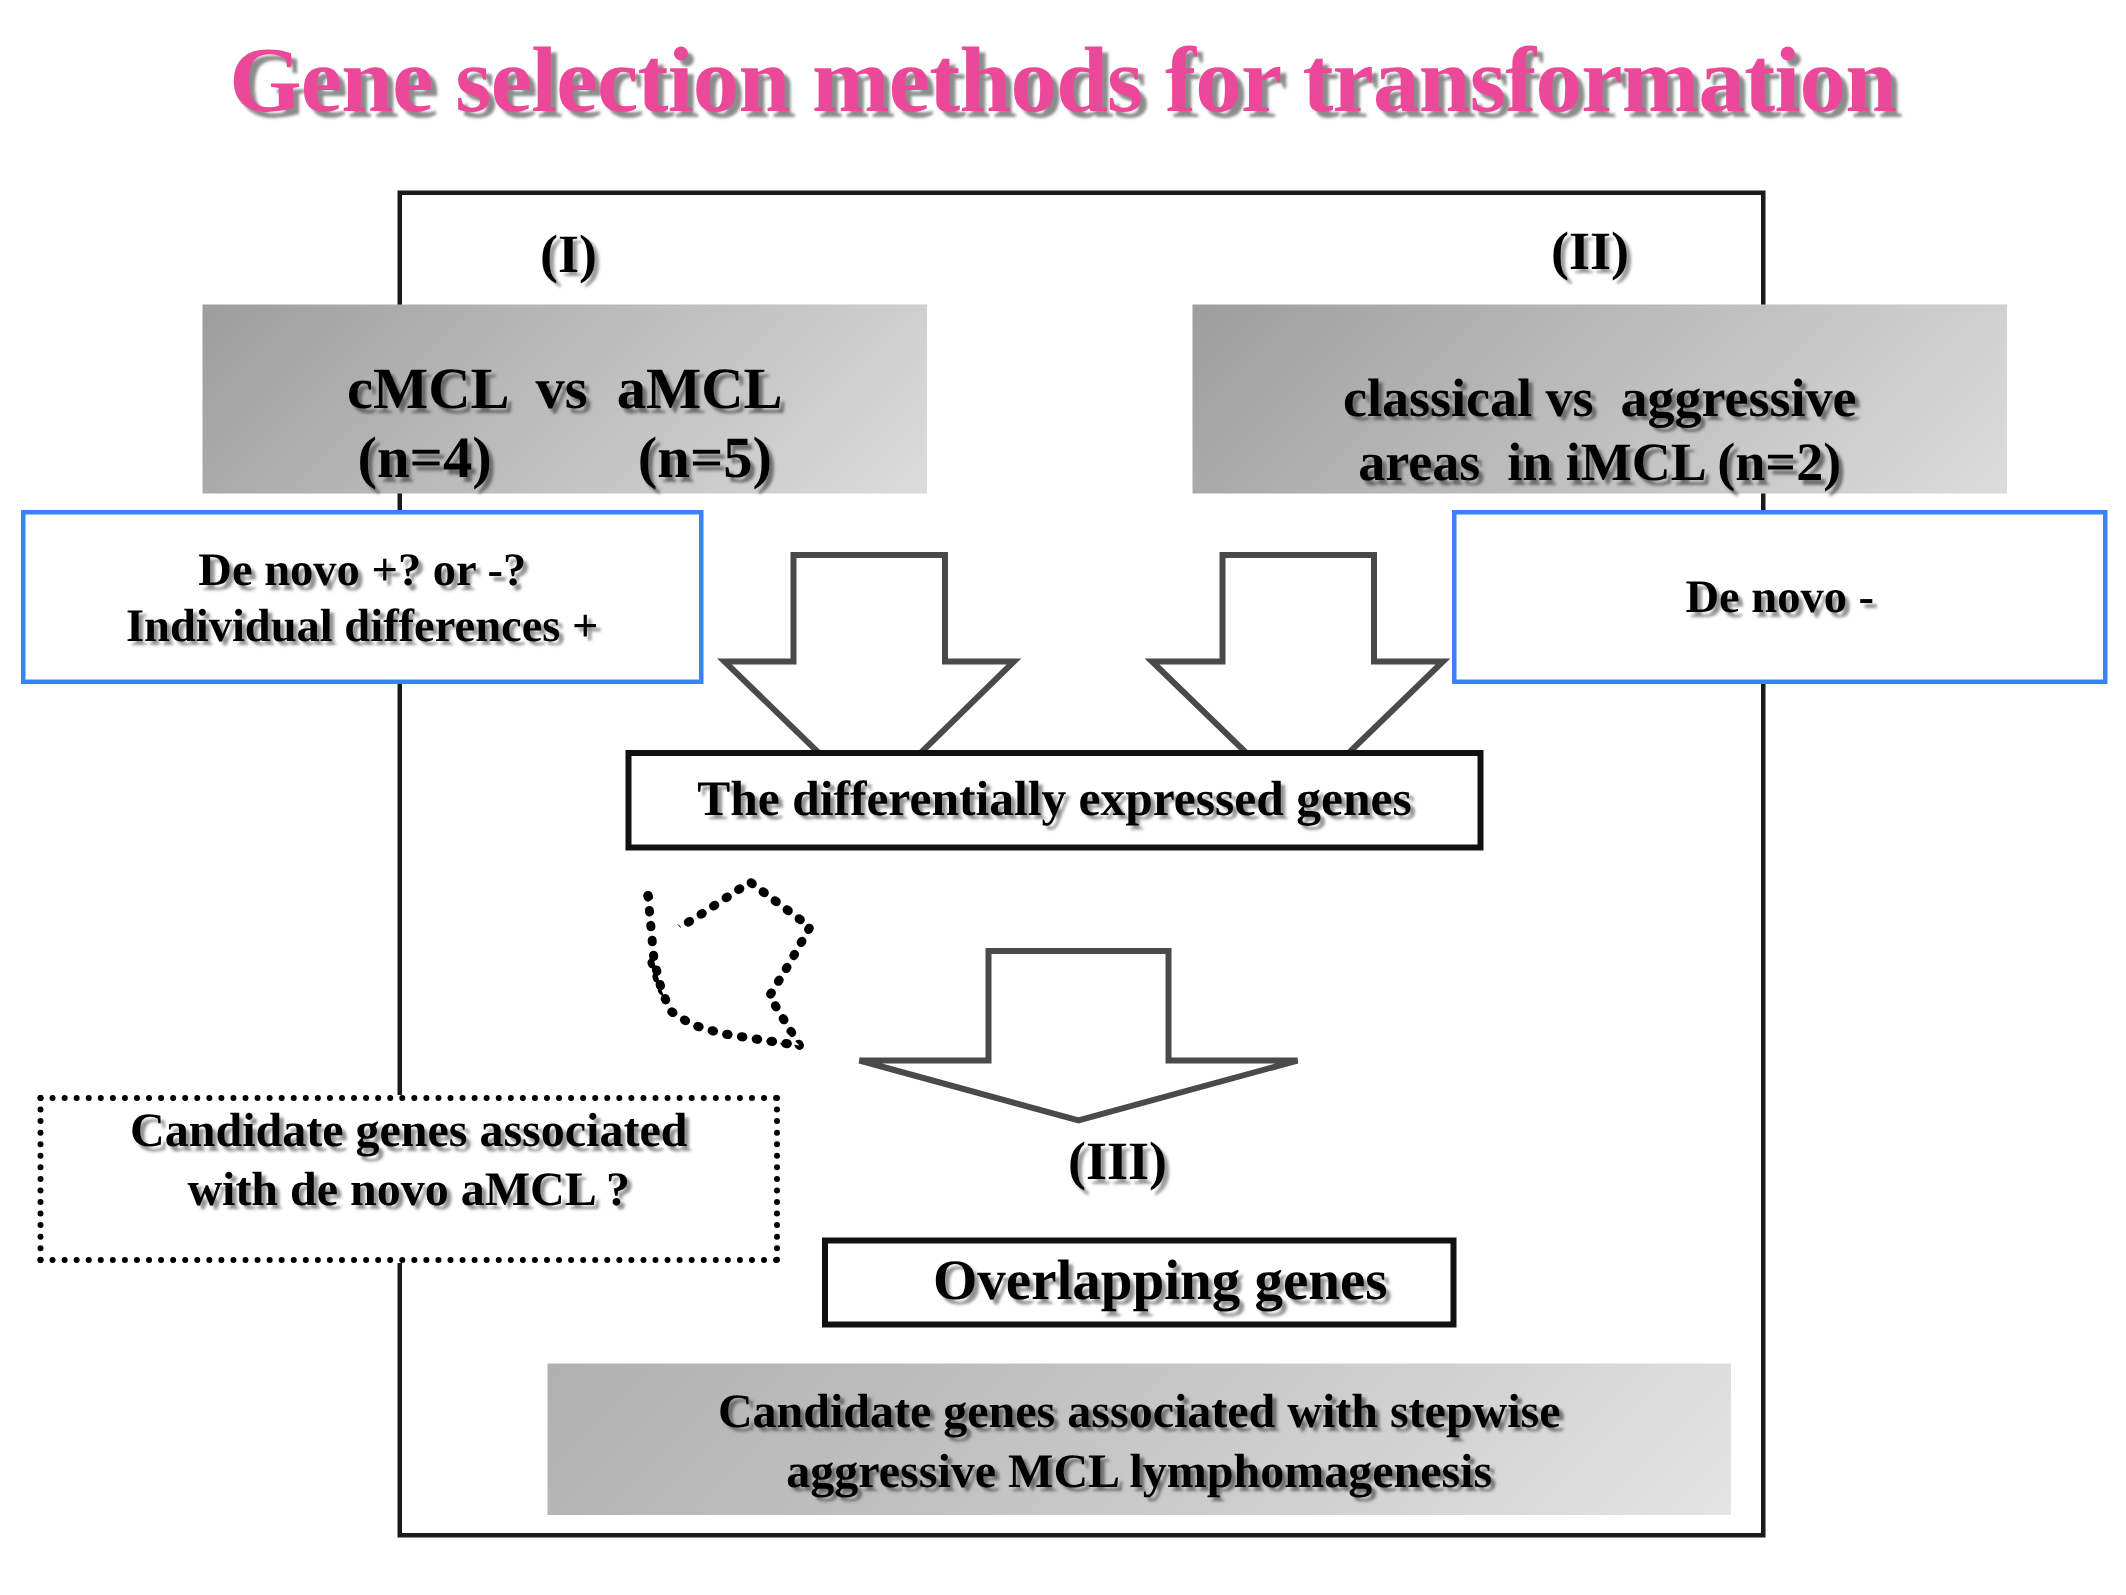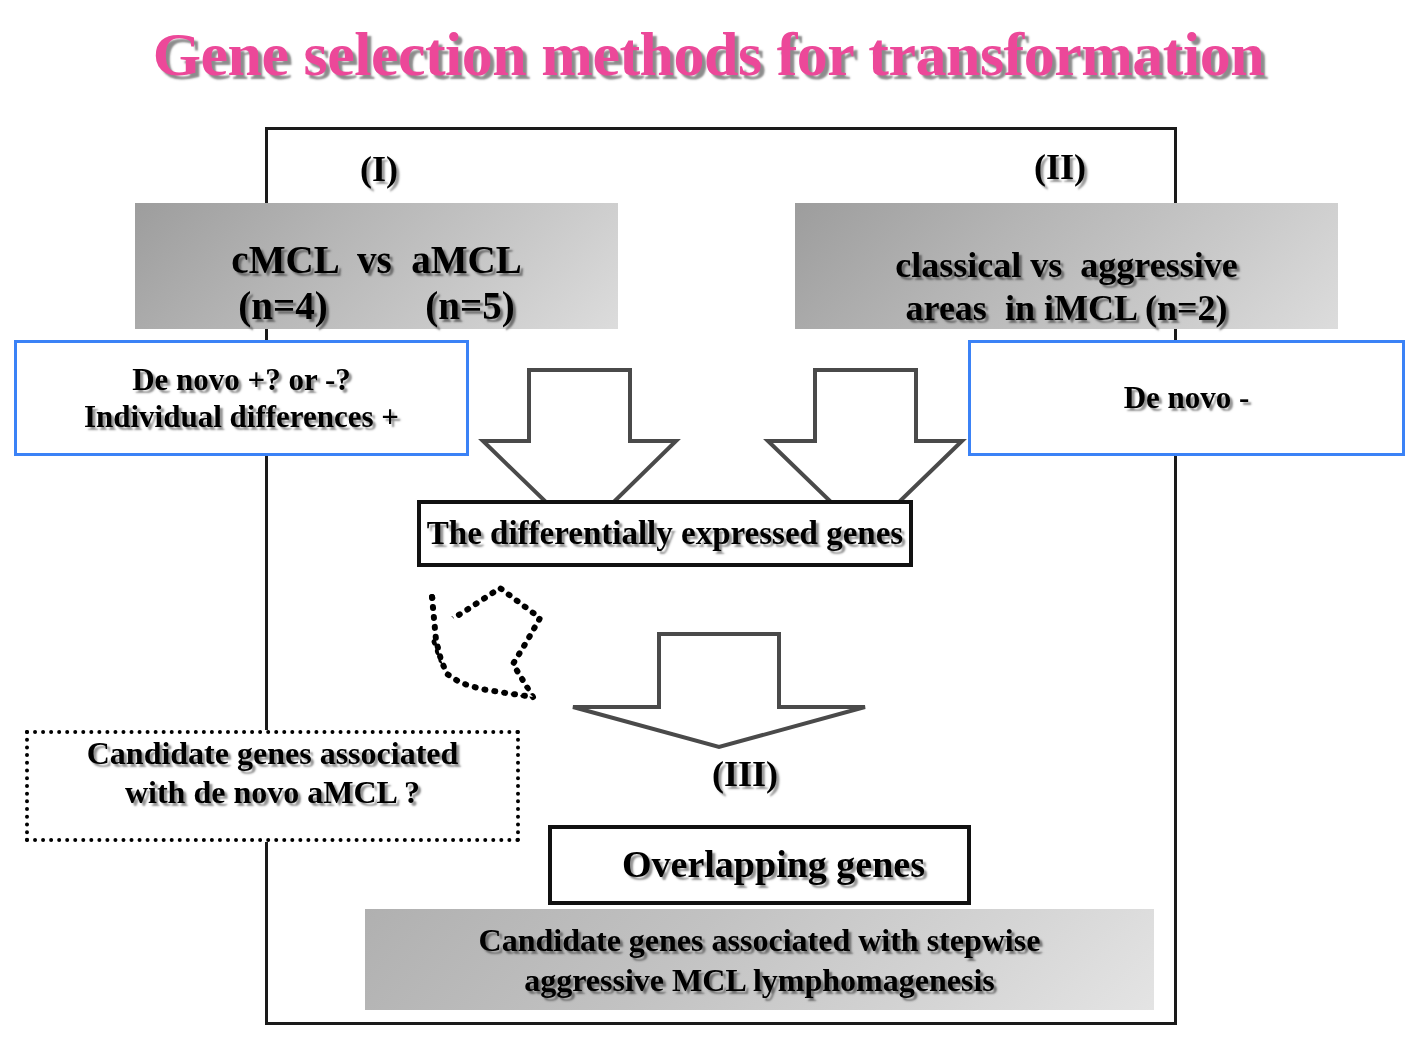--- a/index.html
+++ b/index.html
@@ -100,27 +100,27 @@
   }
   #box-denovo-left {
     left: 14px; top: 340px; width: 455px; height: 116px;
     font-size: 31px;
   }
   #box-denovo-right {
     left: 968px; top: 340px; width: 437px; height: 116px;
     font-size: 31px;
   }
   #box-deg {
-    left: 417px; top: 500px; width: 496px; height: 67px;
+    left: 417px; top: 500px; width: 572px; height: 67px;
     font-size: 33px;
     border: 4px solid #111111;
     text-align: center;
   }
   #box-overlap {
-    left: 548px; top: 825px; width: 423px; height: 80px;
+    left: 548px; top: 825px; width: 423px; height: 60px;
     font-size: 38px;
     border: 4px solid #111111;
     padding-left: 28px;
   }
 
   
   #box-candidate-denovo {
     position: absolute;
     left: 25px; top: 730px; width: 495px; height: 112px;
     box-sizing: border-box;

